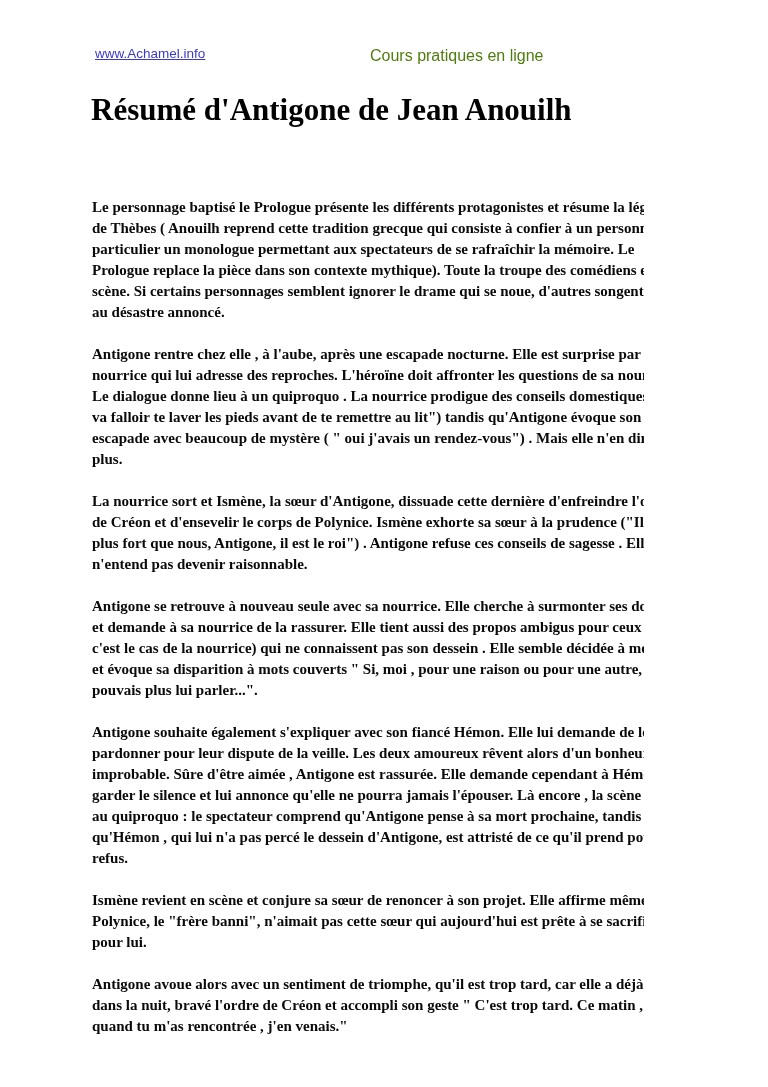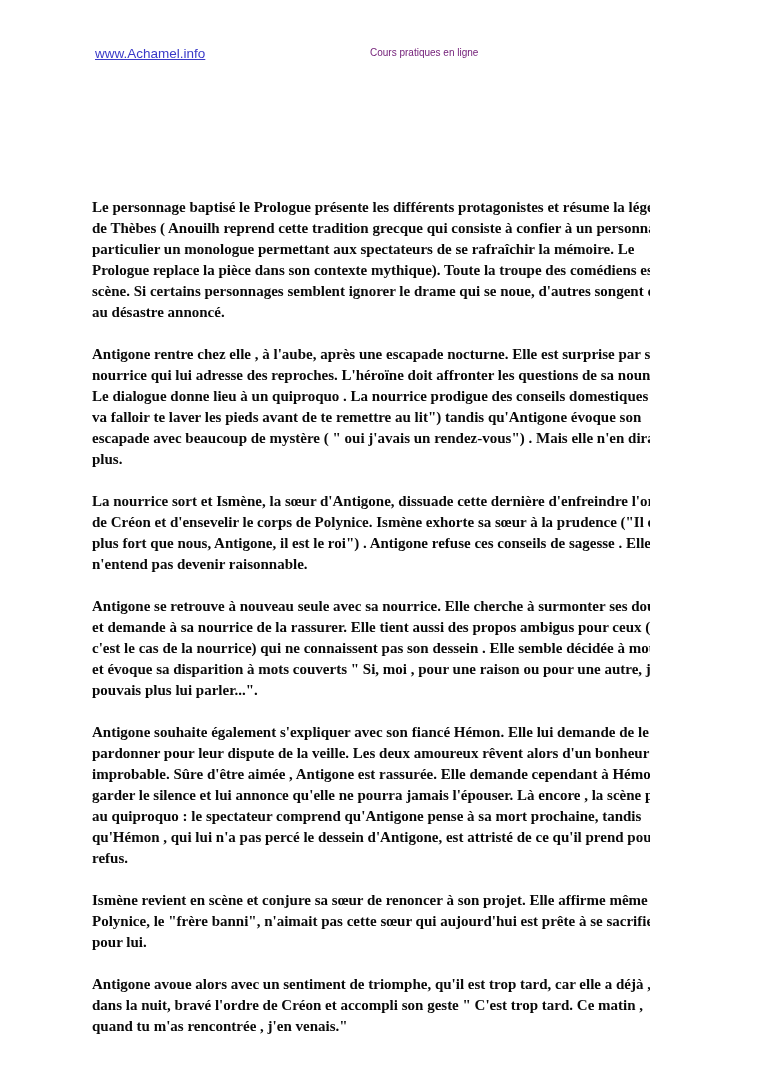--- a/index.html
+++ b/index.html
@@ -8,39 +8,38 @@
     background: #ffffff;
   }
   .page {
     position: relative;
     width: 644px;
     height: 1087px;
     background: #ffffff;
     overflow: hidden;
     font-family: "Liberation Serif", "DejaVu Serif", serif;
     color: #000000;
-    padding-left: 6px;
   }
   .header-link {
     position: absolute;
     top: 46px;
     left: 95px;
     font-family: "Liberation Sans", "DejaVu Sans", sans-serif;
     font-size: 13.5px;
     color: #3a3ac8;
     text-decoration: underline;
     cursor: pointer;
   }
   .header-subtitle {
     position: absolute;
     top: 47px;
     left: 370px;
     font-family: "Liberation Sans", "DejaVu Sans", sans-serif;
-    font-size: 10px;
-    color: #701a75;
+    font-size: 16px;
+    color: #4d7c0f;
   }
   .doc-title {
     position: absolute;
     top: 92px;
     left: 91px;
     margin: 0;
     font-family: "Liberation Serif", "DejaVu Serif", serif;
     font-size: 31px;
     font-weight: bold;
     color: #000000;
@@ -65,20 +64,21 @@
 </style>
 </head>
 <body>
 
 <div class="page">
 
   <a class="header-link" href="#">www.Achamel.info</a>
 
   <span class="header-subtitle">Cours pratiques en ligne</span>
 
+  <h1 class="doc-title">Résumé d'Antigone de Jean Anouilh</h1>
 
   <div class="content">
     <p>Le personnage baptisé le Prologue présente les différents protagonistes et résume la légende de Thèbes ( Anouilh reprend cette tradition grecque qui consiste à confier à un personnage particulier un monologue permettant aux spectateurs de se rafraîchir la mémoire. Le Prologue replace la pièce dans son contexte mythique). Toute la troupe des comédiens est en scène. Si certains personnages semblent ignorer le drame qui se noue, d'autres songent déjà au désastre annoncé.</p>
     <p>Antigone rentre chez elle , à l'aube, après une escapade nocturne. Elle est surprise par sa nourrice qui lui adresse des reproches. L'héroïne doit affronter les questions de sa nounou. Le dialogue donne lieu à un quiproquo . La nourrice prodigue des conseils domestiques ( " il va falloir te laver les pieds avant de te remettre au lit") tandis qu'Antigone évoque son escapade avec beaucoup de mystère ( " oui j'avais un rendez-vous") . Mais elle n'en dira pas plus.</p>
     <p>La nourrice sort et Ismène, la sœur d'Antigone, dissuade cette dernière d'enfreindre l'ordre de Créon et d'ensevelir le corps de Polynice. Ismène exhorte sa sœur à la prudence ("Il est plus fort que nous, Antigone, il est le roi") . Antigone refuse ces conseils de sagesse . Elle n'entend pas devenir raisonnable.</p>
     <p>Antigone se retrouve à nouveau seule avec sa nourrice. Elle cherche à surmonter ses doutes et demande à sa nourrice de la rassurer. Elle tient aussi des propos ambigus pour ceux ( et c'est le cas de la nourrice) qui ne connaissent pas son dessein . Elle semble décidée à mourir et évoque sa disparition à mots couverts " Si, moi , pour une raison ou pour une autre, je ne pouvais plus lui parler...".</p>
     <p>Antigone souhaite également s'expliquer avec son fiancé Hémon. Elle lui demande de le pardonner pour leur dispute de la veille. Les deux amoureux rêvent alors d'un bonheur improbable. Sûre d'être aimée , Antigone est rassurée. Elle demande cependant à Hémon de garder le silence et lui annonce qu'elle ne pourra jamais l'épouser. Là encore , la scène prête au quiproquo : le spectateur comprend qu'Antigone pense à sa mort prochaine, tandis qu'Hémon , qui lui n'a pas percé le dessein d'Antigone, est attristé de ce qu'il prend pour un refus.</p>
     <p>Ismène revient en scène et conjure sa sœur de renoncer à son projet. Elle affirme même que Polynice, le "frère banni", n'aimait pas cette sœur qui aujourd'hui est prête à se sacrifier pour lui.</p>
     <p>Antigone avoue alors avec un sentiment de triomphe, qu'il est trop tard, car elle a déjà , dans la nuit, bravé l'ordre de Créon et accompli son geste " C'est trop tard. Ce matin , quand tu m'as rencontrée , j'en venais."</p>
 

